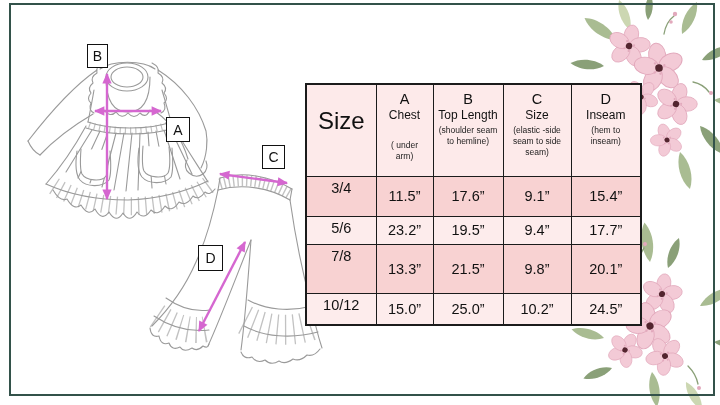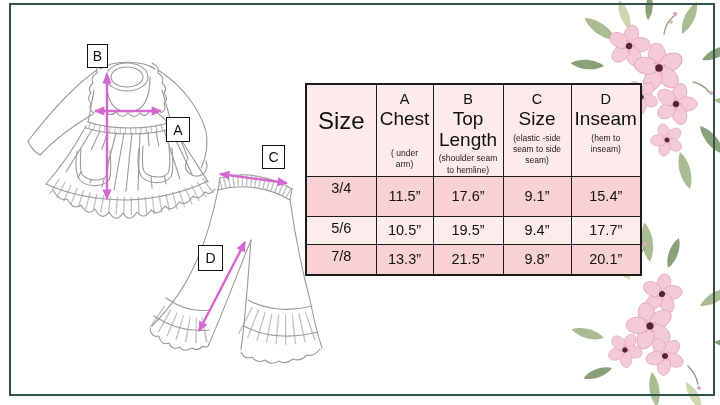--- a/index.html
+++ b/index.html
@@ -38,30 +38,30 @@
     background:var(--header-bg,#fdeaea);
   }
   .size-table th, .size-table td {
     border:1.5px solid var(--table-border,#1b1b1b);
     padding:0; text-align:center; font-weight:normal; overflow:hidden;
   }
   .size-table thead tr { height:92px; }
   .size-table thead th { background:var(--header-bg,#fdeaea); vertical-align:top; padding-top:6px; }
   .th-size { font-size:24px; padding-top:22px !important; }
   .col-letter { font-size:14.5px; line-height:1.15; }
-  .col-name   { font-size:19px;   line-height:1.1; margin-top:1px; }
+  .col-name   { font-size:12px;   line-height:1.1; margin-top:1px; }
   .col-note   { font-size:8.5px;  line-height:1.3; margin-top:3px; color:#1c1c1c; }
   .size-table thead th:nth-child(2) .col-note { max-width:34px; margin-left:auto; margin-right:auto;margin-top:18px; }
   .size-table thead th:nth-child(3) .col-note { max-width:62px; margin-left:auto; margin-right:auto; }
   .size-table thead th:nth-child(4) .col-note { max-width:58px; margin-left:auto; margin-right:auto; }
   .size-table thead th:nth-child(5) .col-note { max-width:46px; margin-left:auto; margin-right:auto; }
 
   .size-table tbody tr.r0 { height:40px; }
   .size-table tbody tr.r1 { height:28px; }
-  .size-table tbody tr.r2 { height:31px; }
+  .size-table tbody tr.r2 { height:49px; }
   .size-table tbody tr.r3 { height:32px; }
   .size-table tbody tr.dark  td { background:var(--row-dark,#f8d2d2); }
   .size-table tbody tr.light td { background:var(--row-light,#fdecec); }
   .size-table tbody td { font-size:14.5px; vertical-align:middle; }
   .size-table tbody td.size-cell { vertical-align:top; padding-top:3px; }
 </style>
 </head>
 <body>
 
 <div class="stage">
@@ -256,29 +256,36 @@
     <tbody>
       <tr class="r0 dark">
         <td class="size-cell">3/4</td>
         <td>11.5”</td>
         <td>17.6”</td>
         <td>9.1”</td>
         <td>15.4”</td>
       </tr>
       <tr class="r1 light">
         <td class="size-cell">5/6</td>
-        <td>10.5”</td>
+        <td>23.2”</td>
         <td>19.5”</td>
         <td>9.4”</td>
         <td>17.7”</td>
       </tr>
       <tr class="r2 dark">
         <td class="size-cell">7/8</td>
         <td>13.3”</td>
         <td>21.5”</td>
         <td>9.8”</td>
         <td>20.1”</td>
       </tr>
+      <tr class="r3 light">
+        <td class="size-cell">10/12</td>
+        <td>15.0”</td>
+        <td>25.0”</td>
+        <td>10.2”</td>
+        <td>24.5”</td>
+      </tr>
     </tbody>
   </table>
 
   <div class="page-border"></div>
 </div>
 
 </body></html>

